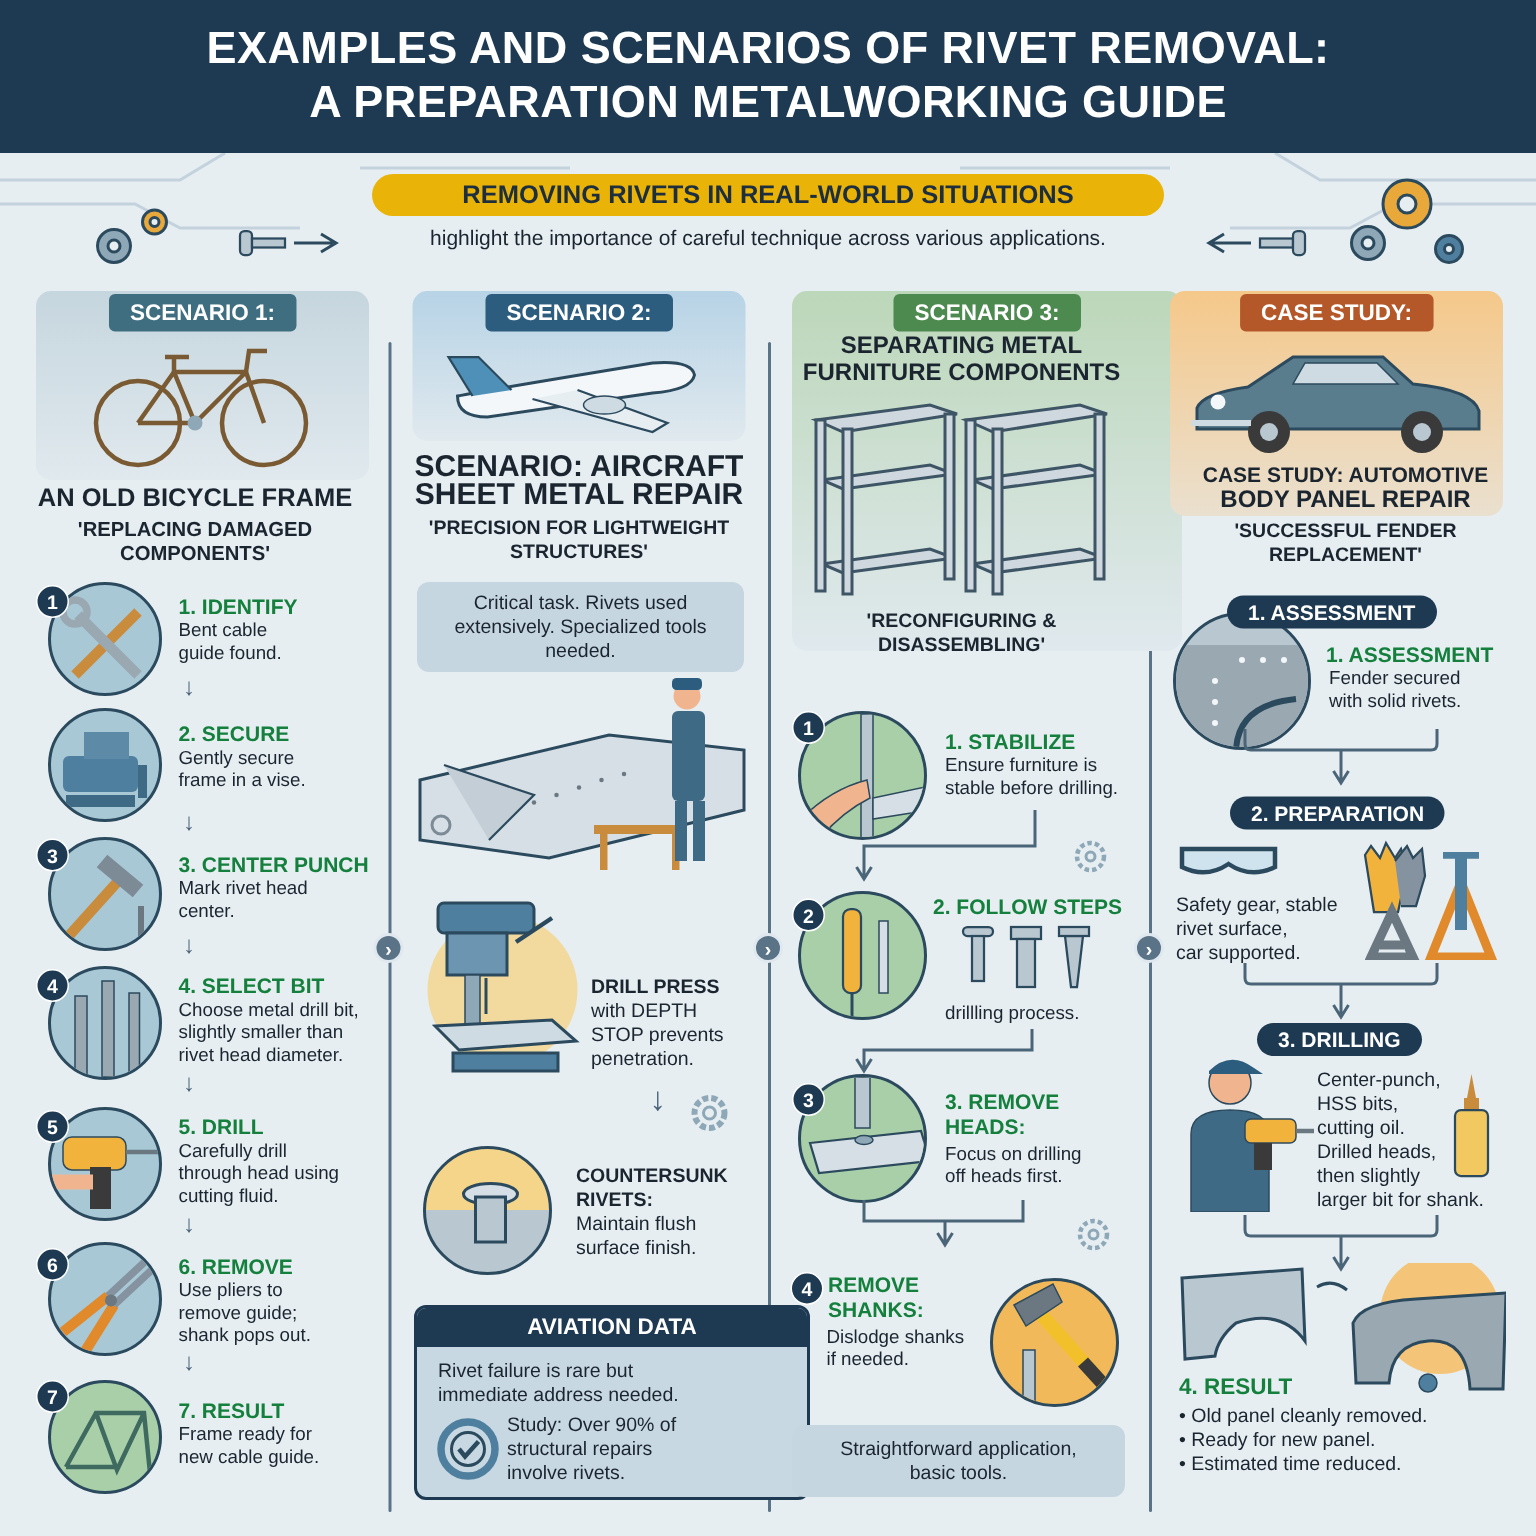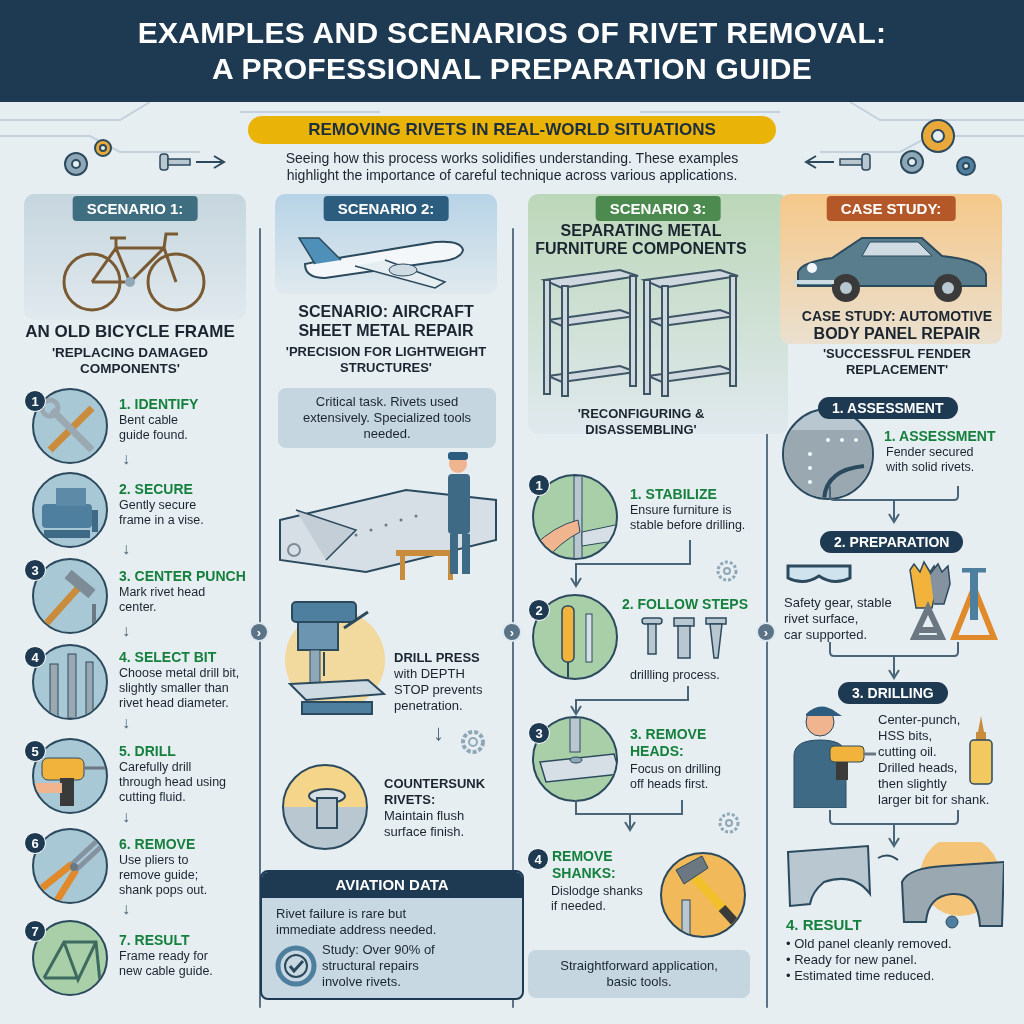--- a/index.html
+++ b/index.html
@@ -69,21 +69,21 @@
   .data-box {
     position: absolute; border: 2px solid #1d3a52; border-radius: 8px; background: #c7d8e2; overflow: hidden;
   }
   .data-box .hdr { background: #1d3a52; color: #fff; font-weight: 700; font-size: 15px; text-align: center; height: 26px; line-height: 26px; }
 </style>
 </head>
 <body>
 
 <div class="header">
   <h1>EXAMPLES AND SCENARIOS OF RIVET REMOVAL:</h1>
-  <h1>A PROFESSIONAL PREPARATION GUIDE</h1>
+  <h1>A PREPARATION METALWORKING GUIDE</h1>
 </div>
 
 <svg class="bg-lines" viewBox="0 0 1024 90">
   <g fill="none" stroke="#c3d2dc" stroke-width="2">
     <path d="M0 18 H120 L150 0"></path>
       <path d="M0 34 H90 L120 50 H200"></path>
       <path d="M240 10 H380"></path>
     <path d="M1024 18 H880 L850 0"></path>
       <path d="M1024 34 H930 L900 50 H820"></path>
       <path d="M640 10 H780"></path>
@@ -114,21 +114,20 @@
       <circle cx="58" cy="24" r="6" fill="#e6eef2"></circle>
     <circle cx="32" cy="50" r="11" fill="#8fa8b8"></circle>
       <circle cx="32" cy="50" r="4" fill="#e6eef2"></circle>
     <circle cx="86" cy="54" r="9" fill="#4f7f9e"></circle>
       <circle cx="86" cy="54" r="3" fill="#e6eef2"></circle>
   </g>
 </svg>
 
 <div class="intro-pill">REMOVING RIVETS IN REAL-WORLD SITUATIONS</div>
 <div class="intro-text">
-  <div>Seeing how this process works solidifies understanding. These examples</div>
   <div>highlight the importance of careful technique across various applications.</div>
 </div>
 
 <div class="col-divider" style="left:259px"></div>
 <div class="col-divider" style="left:512px"></div>
 <div class="col-divider" style="left:766px"></div>
 
 <div class="chev" style="left:249px;top:622px">›</div>
 <div class="chev" style="left:502px;top:622px">›</div>
 <div class="chev" style="left:756px;top:622px">›</div>
@@ -267,21 +266,21 @@
 <section>
   <div class="deco" style="left:275px;top:194px;width:222px;height:100px;border-radius:10px;background:linear-gradient(#b7d3e6,#e0e9ee)">
     <div class="badge-tab" style="background:#2d5d7e">SCENARIO 2:</div>
     <svg style="position:absolute;left:10px;top:36px;width:200px;height:62px" viewBox="0 0 200 62">
       <path d="M20 34 Q40 30 150 12 Q176 10 178 20 Q176 30 150 32 L40 48 Q20 48 20 34 Z" fill="#f4f7f9" stroke="#2c4a5e" stroke-width="2"></path>
       <path d="M30 34 L14 8 L34 8 L56 30" fill="#4f90b8" stroke="#2c4a5e" stroke-width="1.5"></path>
       <path d="M70 36 L150 58 L160 52 L100 30" fill="#e6eef2" stroke="#2c4a5e" stroke-width="1.5"></path>
       <ellipse cx="118" cy="40" rx="14" ry="6" fill="#cfdbe3" stroke="#2c4a5e"></ellipse>
     </svg>
   </div>
-  <div class="scen-title" style="left:260px;top:302px;width:252px;font-size:16px;line-height:19px">
+  <div class="scen-title" style="left:260px;top:302px;width:252px;font-size:20px;line-height:19px">
     <div>SCENARIO: AIRCRAFT</div>
     <div>SHEET METAL REPAIR</div>
   </div>
   <div class="scen-title" style="left:260px;top:344px;width:252px;font-size:13px;line-height:16px">
     <div>'PRECISION FOR LIGHTWEIGHT</div>
     <div>STRUCTURES'</div>
   </div>
   <div class="note-box" style="left:278px;top:388px;width:218px;height:60px;flex-direction:column">
     <div>Critical task. Rivets used</div>
     <div>extensively. Specialized tools</div>
@@ -333,21 +332,21 @@
         <ellipse cx="43" cy="30" rx="18" ry="7" fill="#d6dfe5" stroke="#2c4a5e" stroke-width="2"></ellipse>
         <rect x="33" y="32" width="20" height="30" fill="#b9c7d1" stroke="#2c4a5e" stroke-width="2"></rect>
       </svg>
   </div>
   <div class="step-desc" style="left:384px;top:776px;font-size:13px;line-height:16px">
     <div style="font-weight:700">COUNTERSUNK</div>
     <div style="font-weight:700">RIVETS:</div>
     <div>Maintain flush</div>
     <div>surface finish.</div>
   </div>
-  <div class="data-box" style="left:260px;top:870px;width:264px;height:130px">
+  <div class="data-box" style="left:276px;top:870px;width:264px;height:130px">
     <div class="hdr">AVIATION DATA</div>
     <div style="position:absolute;left:14px;top:34px;font-size:13px;line-height:16px">
       <div>Rivet failure is rare but</div>
       <div>immediate address needed.</div>
     </div>
     <svg style="position:absolute;left:12px;top:72px;width:44px;height:44px" viewBox="0 0 44 44">
       <circle cx="22" cy="22" r="18" fill="none" stroke="#4f7f9e" stroke-width="5"></circle>
       <circle cx="22" cy="22" r="11" fill="#c7d8e2" stroke="#2c4a5e" stroke-width="2"></circle>
       <path d="M16 22 L20 27 L29 17" stroke="#2c4a5e" stroke-width="3" fill="none"></path>
     </svg>

